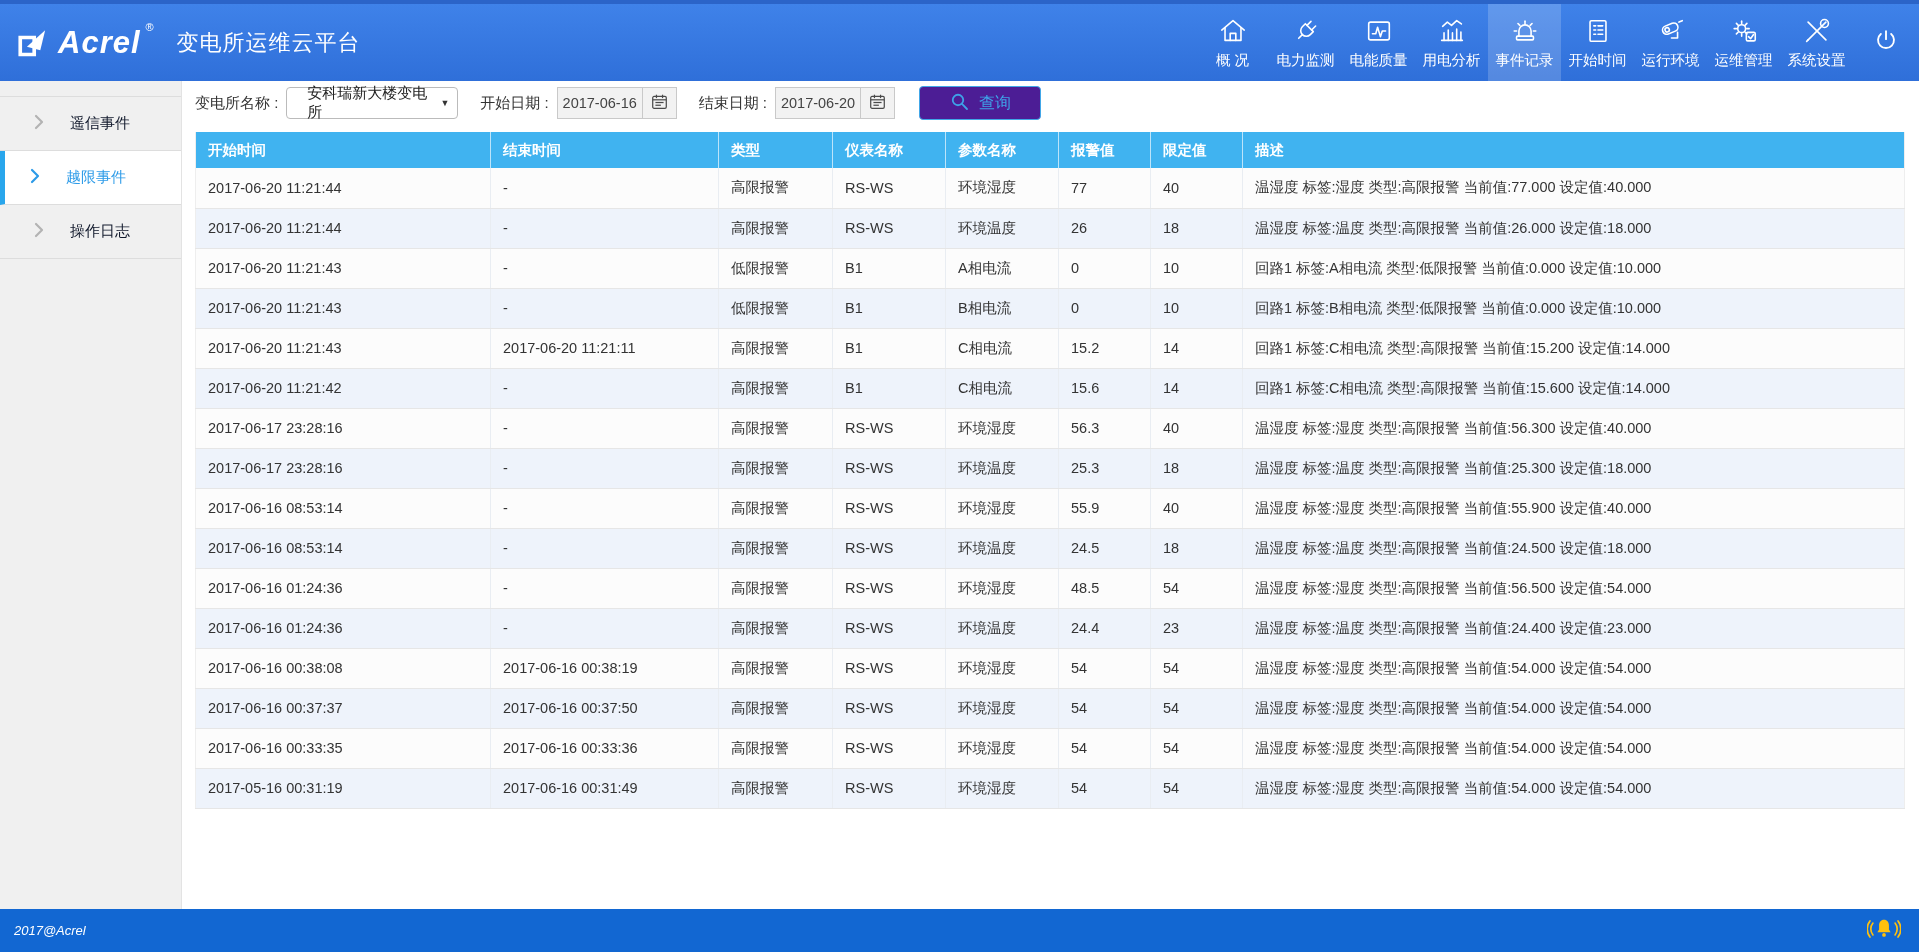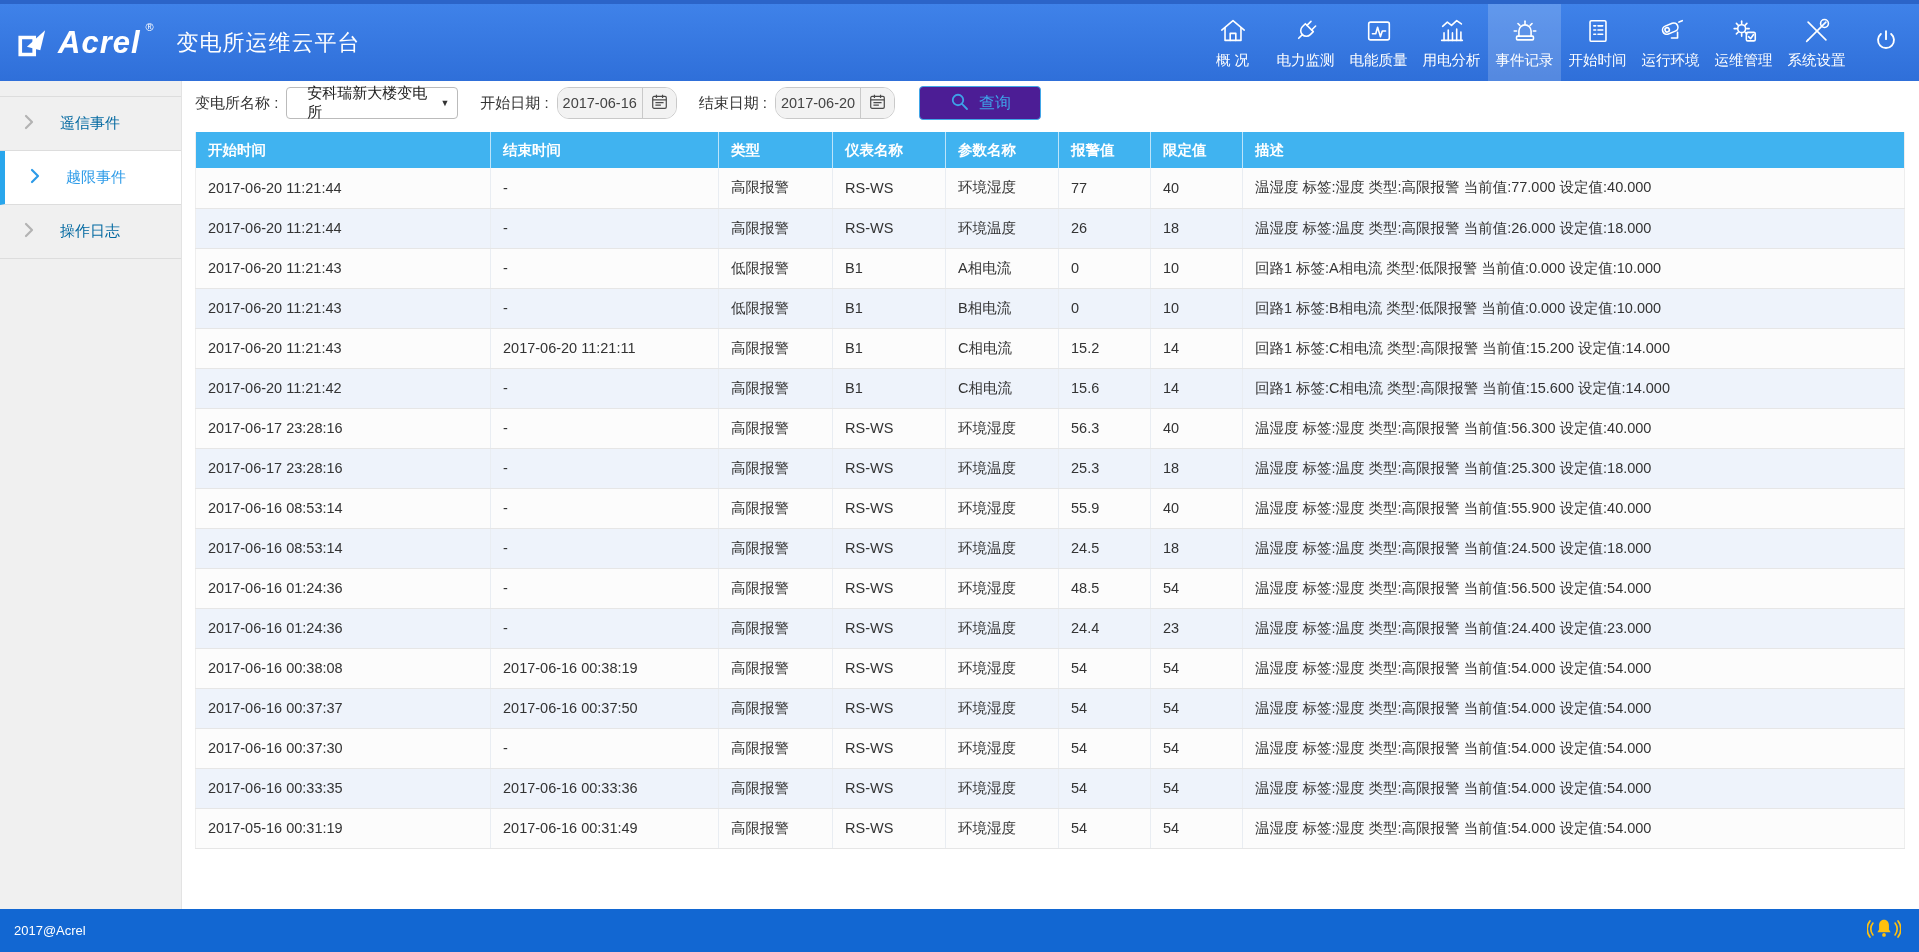--- a/index.html
+++ b/index.html
@@ -25,37 +25,37 @@
   .nav-icon svg { stroke:#fff; fill:none; stroke-width:1.7; stroke-linecap:round; stroke-linejoin:round; }
   .nav-label { color:#fff; font-size:14.5px; margin-top:4px; white-space:nowrap; }
   .power-item { width:66px; display:flex; align-items:center; justify-content:center; cursor:pointer; }
   .power-item svg { stroke:#fff; fill:none; stroke-width:2; stroke-linecap:round; }
 
   
   .page-body { flex:1; display:flex; min-height:0; }
   .sidebar { width:182px; flex:0 0 182px; background:#f0f0f0; border-right:1px solid #e3e3e3; }
   .menu { margin-top:15px; list-style:none; border-top:1px solid #ddd; }
   .menu-item { height:54px; display:flex; align-items:center; gap:26px;
-    padding-left:24px; border-bottom:1px solid #ddd; font-size:15px; color:#0369a1;
+    padding-left:34px; border-bottom:1px solid #ddd; font-size:15px; color:#0f172a;
     cursor:pointer; background:transparent; }
   .menu-item .chev svg { stroke:#b3b3b3; fill:none; stroke-width:2.2; stroke-linecap:round; stroke-linejoin:round; }
   .menu-item.active { background:#fff; border-left:5px solid #29a6ec; padding-left:25px;
     color:#2d9be8; }
   .menu-item.active .chev svg { stroke:#2d9be8; }
 
   .main { flex:1; background:#fff; padding:6px 14px 0 13px; display:flex; flex-direction:column; }
 
   
   .filter-row { display:flex; align-items:center; height:32px; margin-bottom:13px; font-size:15px; color:#333; }
   .f-label { margin-right:8px; white-space:nowrap; }
   .select { width:172px; height:32px; background:#fff; border:1px solid #bbb; border-radius:4px;
     display:flex; align-items:center; padding:0 8px 0 20px; font-size:15px; color:#222; cursor:pointer; }
   .select .caret { margin-left:auto; font-size:9px; color:#333; }
   .gap-lg { width:22px; }
-  .date-group { display:flex; height:32px; border:1px solid #c9c9c9; border-radius:12px; overflow:hidden; }
+  .date-group { display:flex; height:32px; border:1px solid #c9c9c9; border-radius:0; overflow:hidden; }
   .date-field { width:84px; background:#f2f2f2; display:flex; align-items:center; justify-content:center;
     font-size:14.5px; color:#444; }
   .cal-btn { width:34px; background:#f2f2f2; border-left:1px solid #c9c9c9; display:flex;
     align-items:center; justify-content:center; cursor:pointer; }
   .cal-btn svg { stroke:#4a4a4a; fill:none; stroke-width:1.8; }
   .query-btn { margin-left:24px; width:122px; height:34px; background:#4c1d95; border:1px solid #41a7e8;
     border-radius:4px; display:flex; align-items:center; justify-content:center; gap:9px;
     color:#3ea2e8; font-size:16px; cursor:pointer; }
   .query-btn svg { stroke:#3ea2e8; fill:none; stroke-width:2.4; stroke-linecap:round; }
 
@@ -72,21 +72,21 @@
   table { border-left:1px solid #eee; border-right:1px solid #eee; }
 
   
   .pagination { margin-top:10px; display:flex; align-items:center; gap:8px; font-size:14.5px; color:#333; }
   .page-size { width:46px; height:30px; background:#fff; border:1px solid #ccc; border-radius:4px;
     display:flex; align-items:center; justify-content:center; gap:5px; cursor:pointer; font-size:14px; color:#222; }
   .page-size .up { font-size:8px; color:#333; }
 
   
   .footer { height:43px; flex:0 0 43px; background:#1267d2; display:flex; align-items:center;
-    justify-content:space-between; padding:0 18px 0 14px; }
+    justify-content:space-between; padding:0 18px 0 14px;font-style:italic; }
   .copyright { color:#fff; font-size:13px; }
   .bell-wrap { display:flex; align-items:center; cursor:pointer; }
 </style>
 </head>
 <body>
 
 <div class="header">
   <div class="brand">
     <svg class="logo-mark" viewBox="0 0 28 28">
       <path d="M3.5 9.5 h11.5 v14 h-11.5 z" fill="none" stroke="#fff" stroke-width="3"></path>
@@ -450,30 +450,20 @@
             <td>2017-06-16 00:37:37</td>
             <td>2017-06-16 00:37:50</td>
             <td>高限报警</td>
             <td>RS-WS</td>
             <td>环境湿度</td>
             <td>54</td>
             <td>54</td>
             <td>温湿度 标签:湿度 类型:高限报警 当前值:54.000 设定值:54.000</td>
           </tr>
           <tr>
-            <td>2017-06-16 00:37:30</td>
-            <td>-</td>
-            <td>高限报警</td>
-            <td>RS-WS</td>
-            <td>环境湿度</td>
-            <td>54</td>
-            <td>54</td>
-            <td>温湿度 标签:湿度 类型:高限报警 当前值:54.000 设定值:54.000</td>
-          </tr>
-          <tr>
             <td>2017-06-16 00:33:35</td>
             <td>2017-06-16 00:33:36</td>
             <td>高限报警</td>
             <td>RS-WS</td>
             <td>环境湿度</td>
             <td>54</td>
             <td>54</td>
             <td>温湿度 标签:湿度 类型:高限报警 当前值:54.000 设定值:54.000</td>
           </tr>
           <tr>

